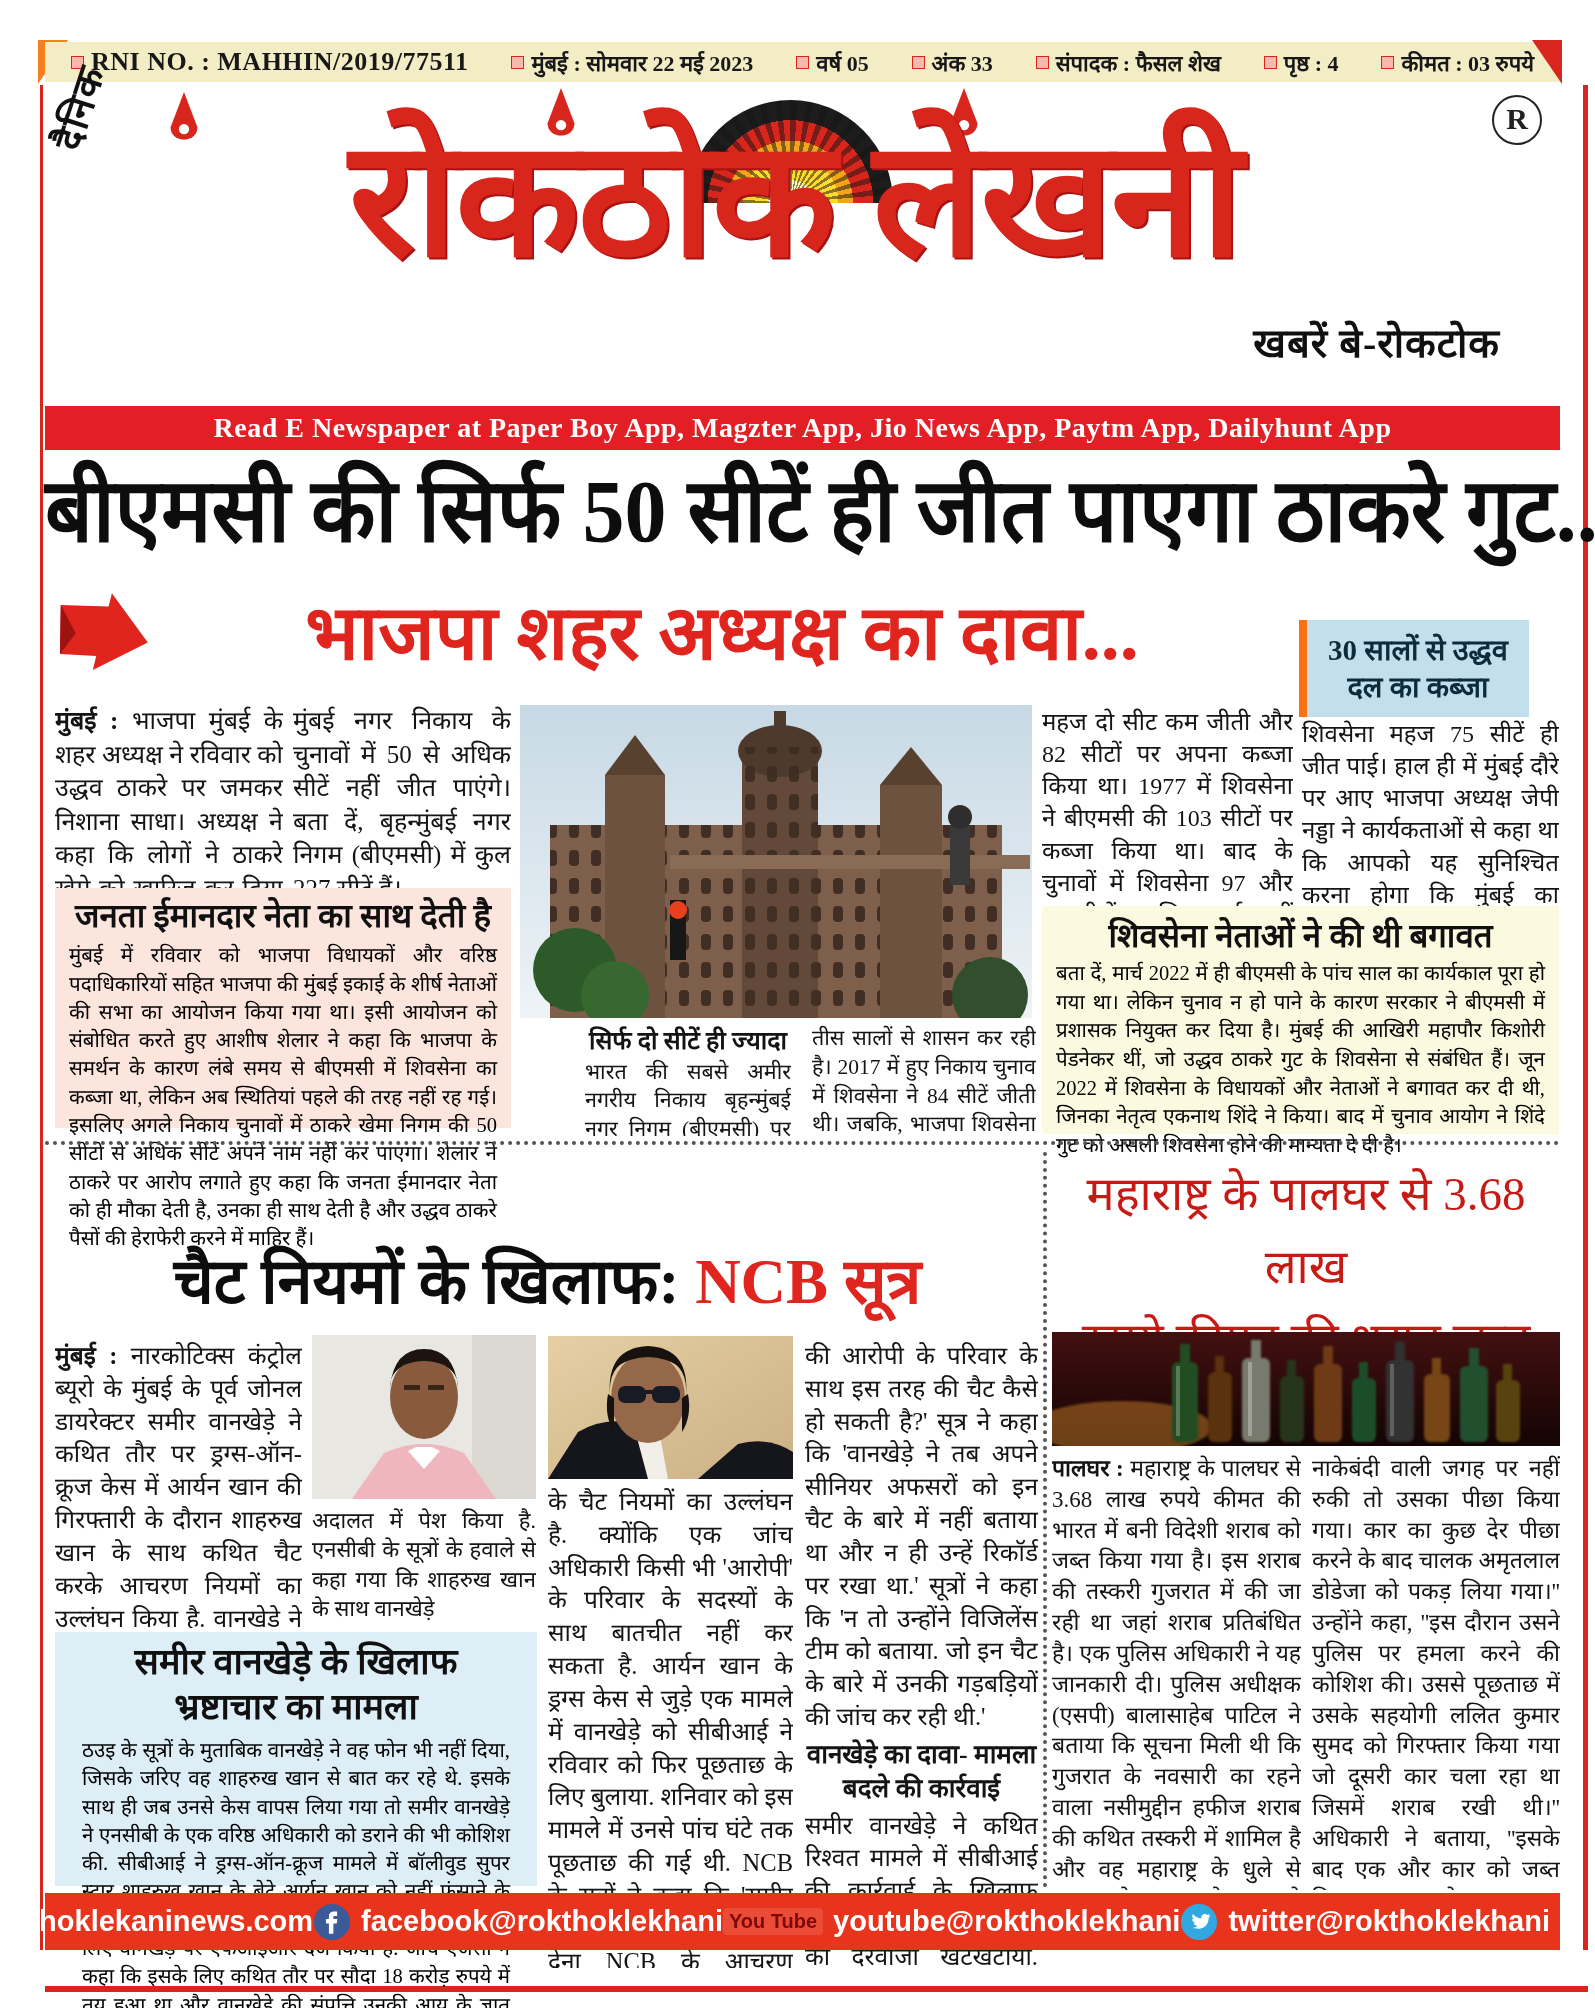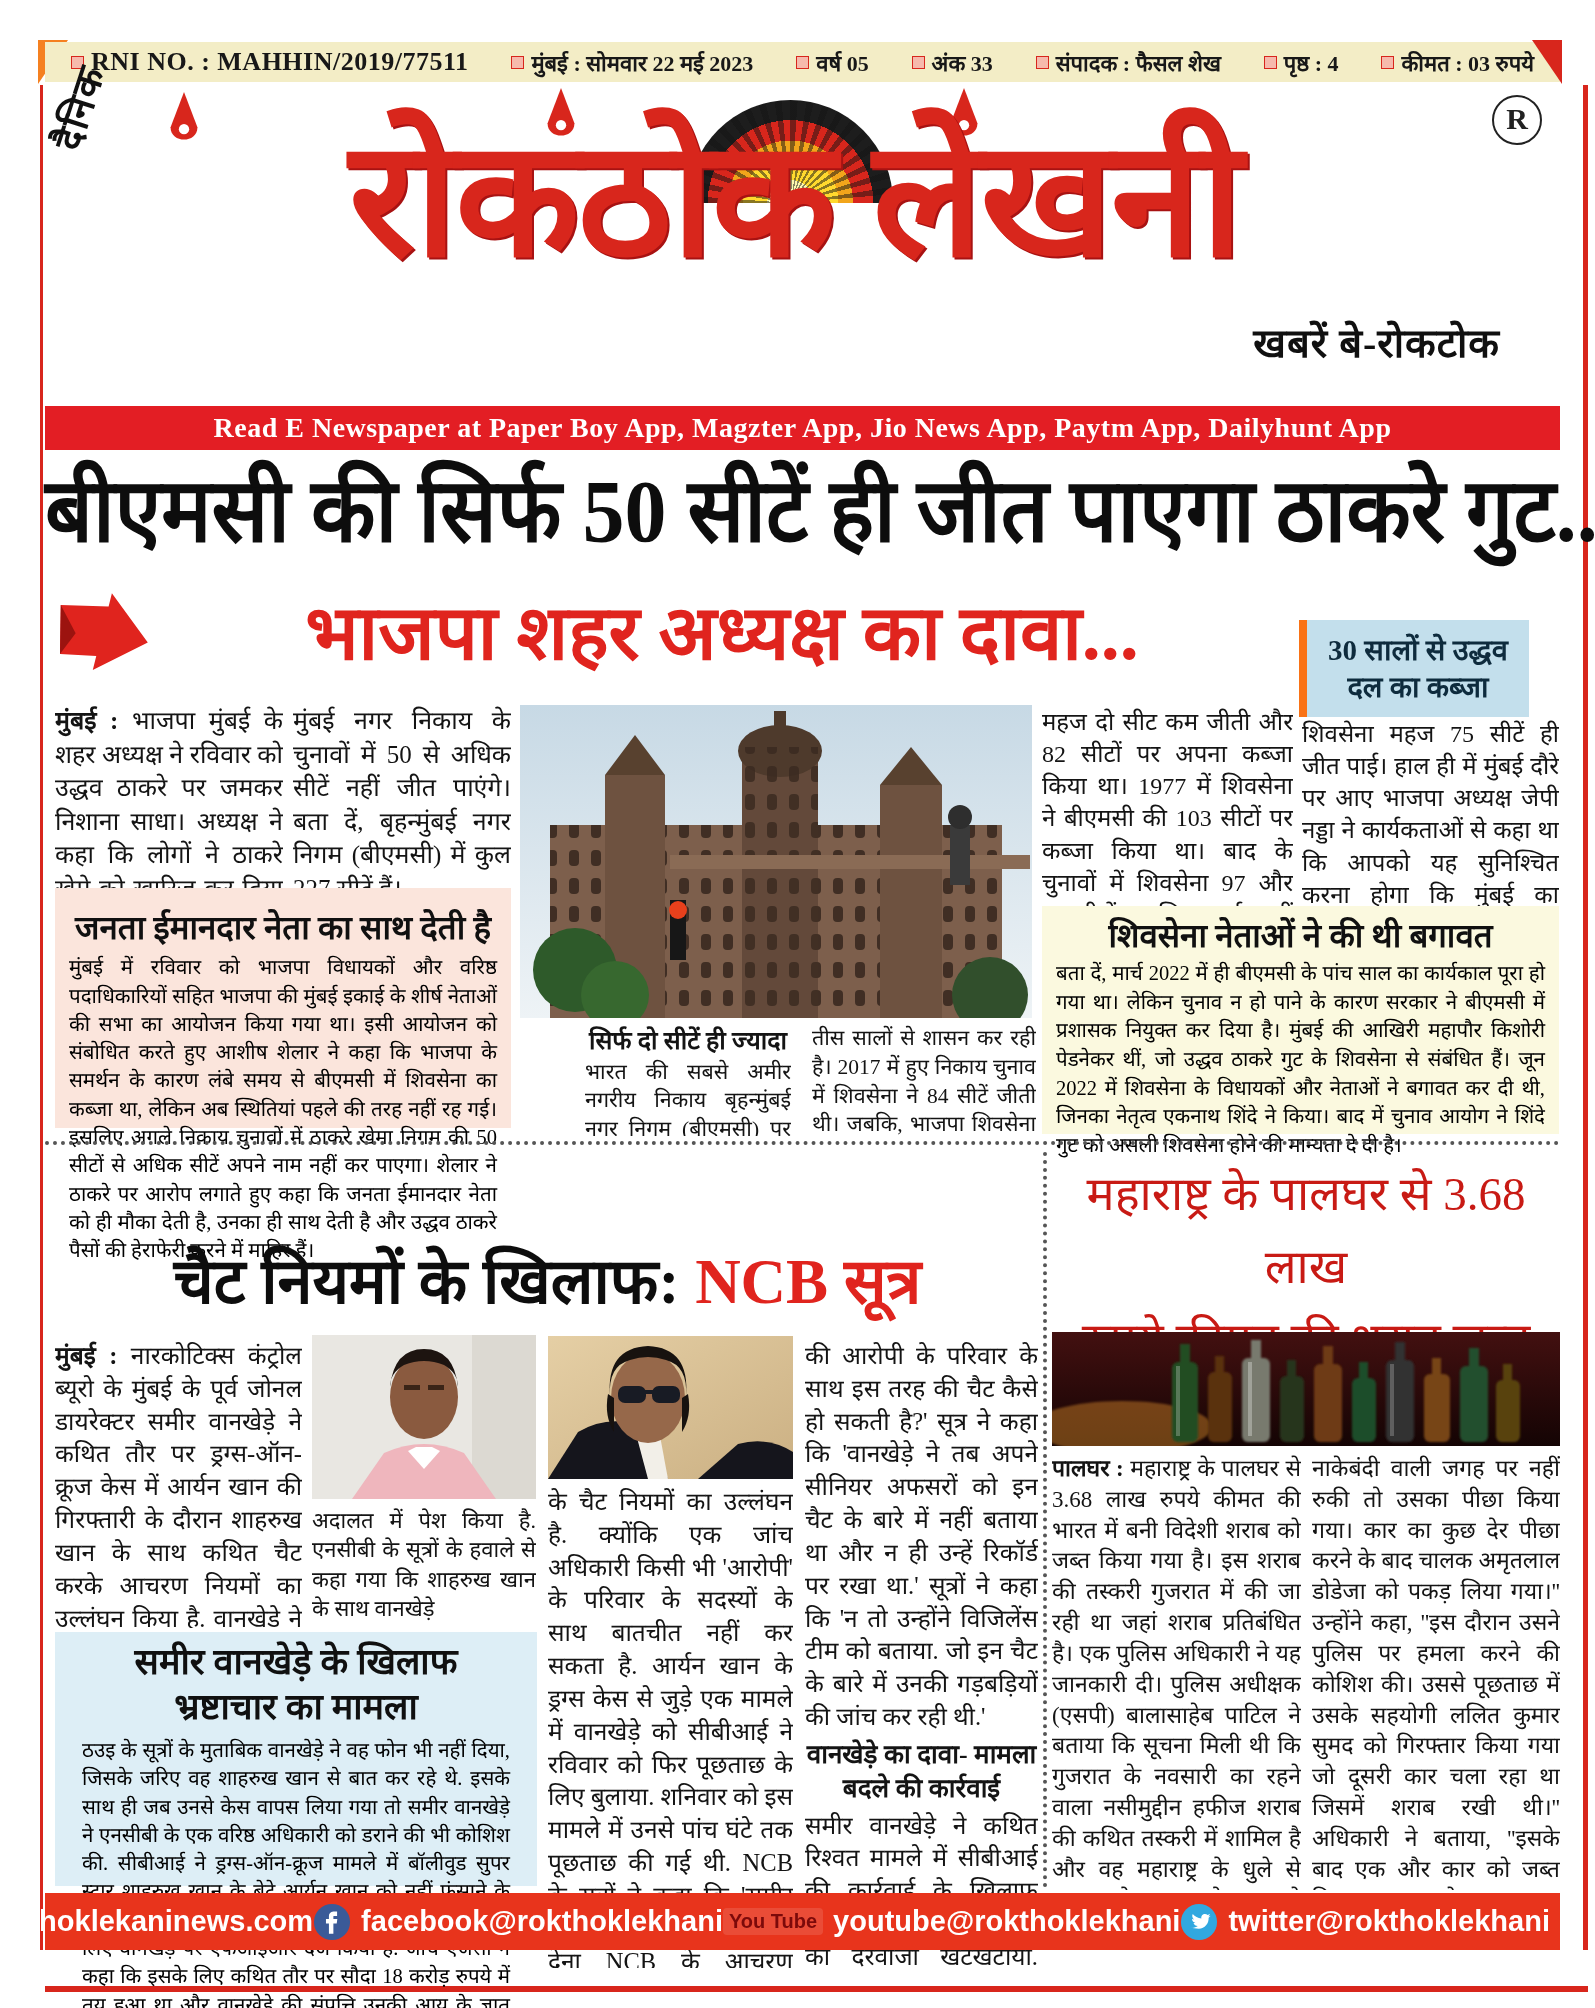--- a/index.html
+++ b/index.html
@@ -44,21 +44,21 @@
   .body24{font-size:24px;}
   .body23{font-size:23px;}
   #ls-col1{left:55px;top:704px;width:228px;height:184px;overflow:hidden;}
   #ls-col2{left:293px;top:704px;width:218px;height:184px;overflow:hidden;}
   #ls-photo{left:520px;top:705px;width:512px;height:313px;}
   #ls-cap1{left:585px;top:1024px;width:206px;height:112px;overflow:hidden;}
   #ls-cap2{left:812px;top:1024px;width:224px;height:112px;overflow:hidden;}
   .cap-title{font-weight:bold;font-size:25px;text-align:center;}
   #ls-col4{left:1042px;top:706px;width:251px;height:200px;overflow:hidden;}
   #ls-col5{left:1302px;top:718px;width:257px;height:192px;overflow:hidden;}
-  #pinkbox{left:55px;top:888px;width:456px;height:240px;background:#fbe5dc;box-sizing:border-box;padding:20px 14px;}
+  #pinkbox{left:55px;top:888px;width:456px;height:240px;background:#fbe5dc;box-sizing:border-box;padding:8px 14px;}
   .box-title{font-weight:bold;text-align:center;color:#101010;}
   #pinkbox .box-title{font-size:33px;line-height:1.25;margin-bottom:4px;}
   #pinkbox .box-body{font-size:20.5px;line-height:1.38;text-align:justify;}
   #yellowbox{left:1042px;top:906px;width:517px;height:228px;background:#fbf9df;box-sizing:border-box;padding:6px 14px;}
   #yellowbox .box-title{font-size:33px;margin-bottom:2px;}
   #yellowbox .box-body{font-size:20.5px;line-height:1.4;text-align:justify;}
   .hr-dot{left:45px;top:1141px;width:1515px;height:0;border-top:4px dotted #555;}
   .v-dot{left:1043px;top:1152px;width:0;height:736px;border-left:4px dotted #555;}
   
   #ws-h1{left:55px;top:1150px;width:985px;height:88px;font-size:63px;font-weight:800;color:#0d0d0d;text-align:center;line-height:88px;white-space:nowrap;}

